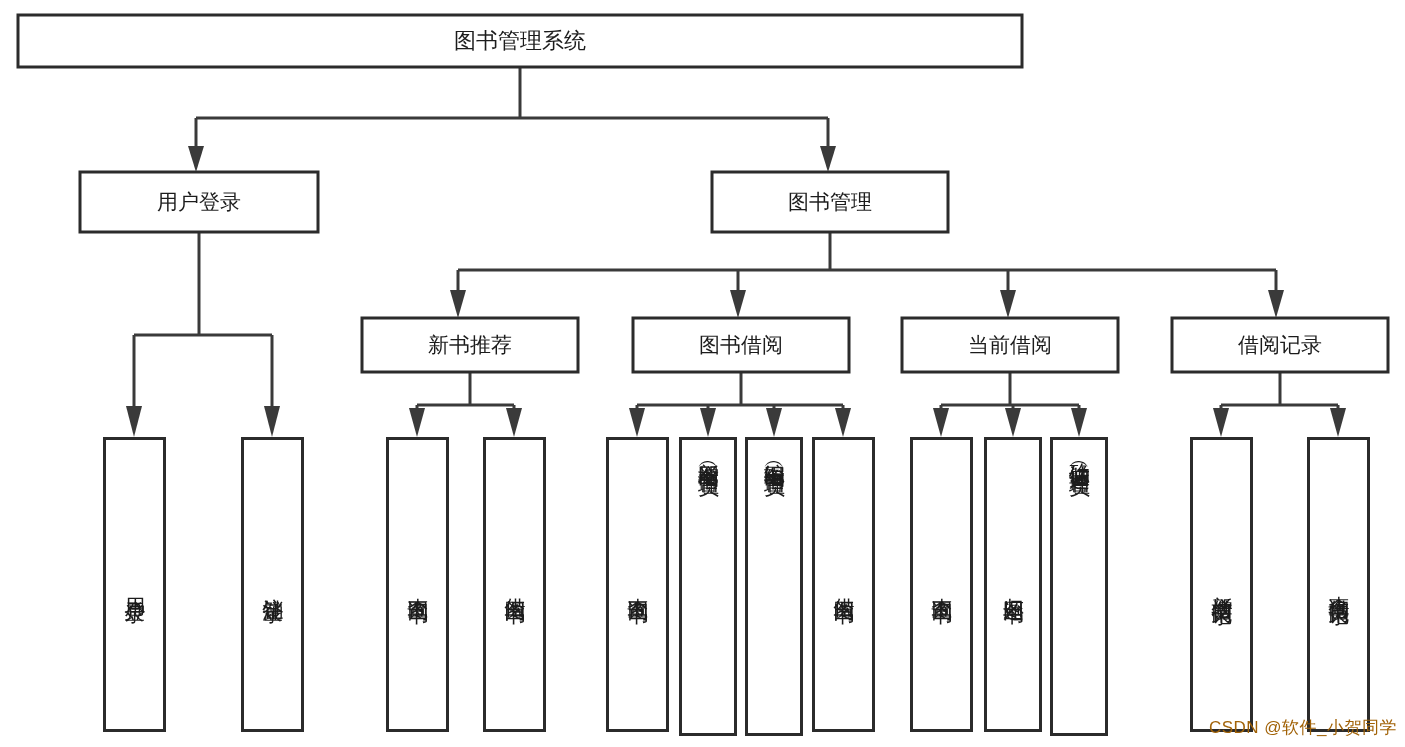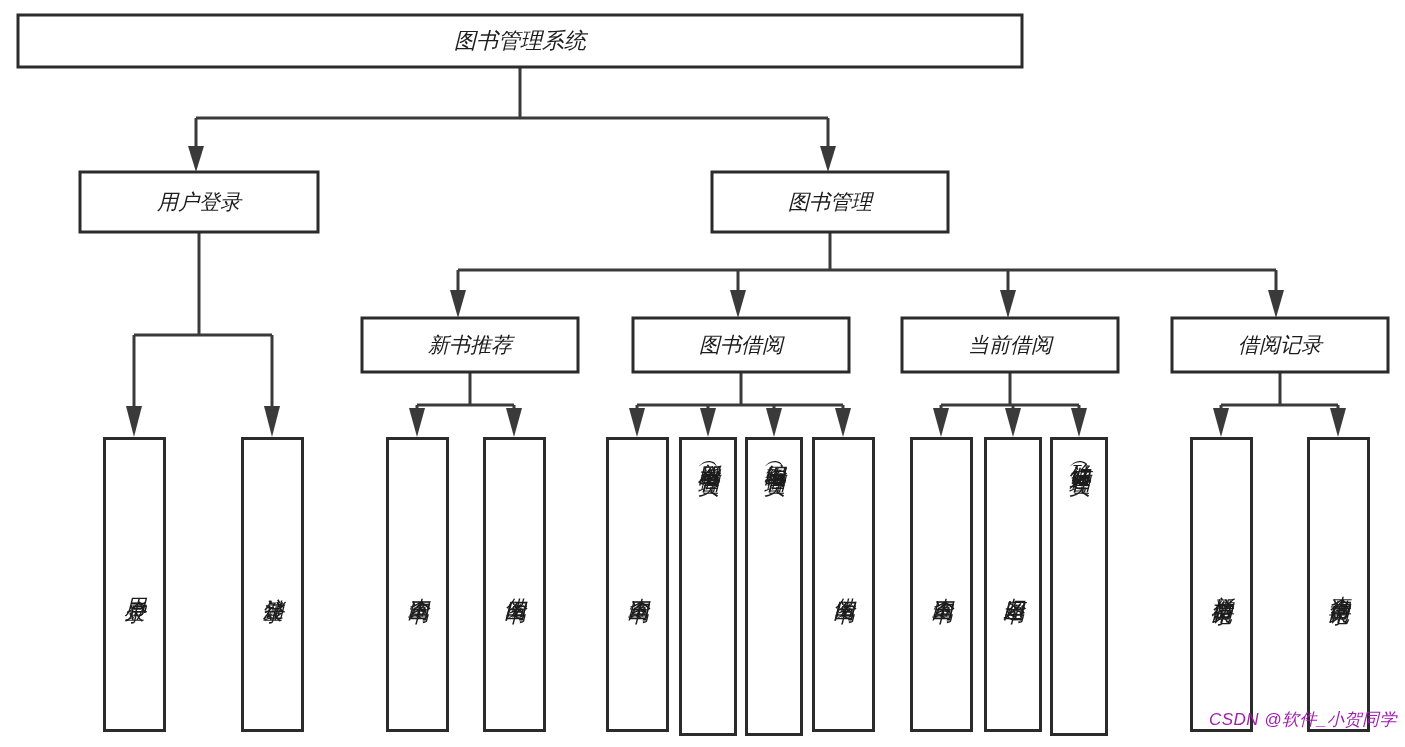--- a/index.html
+++ b/index.html
@@ -1,21 +1,21 @@
 <!DOCTYPE html>
 <html><head>
 <meta charset="utf-8">
 <style>
   html,body{margin:0;padding:0;background:#ffffff;}
   body{
     width:1405px;height:747px;
     font-family:"Liberation Sans","DejaVu Sans",sans-serif;
     overflow:hidden;
   }
-  #diagram-root{position:relative;width:1405px;height:747px;background:#fff;font-style:italic;}
+  #diagram-root{position:relative;width:1405px;height:747px;background:#fff;}
   svg{display:block;}
   .node-rect{fill:#ffffff;stroke:#2b2b2b;stroke-width:3;}
   .connector{stroke:#3a3a3a;stroke-width:3;fill:none;stroke-linecap:butt;}
   .arrow-head{fill:#3a3a3a;stroke:none;}
   .node-label-h{
     font-family:"Liberation Sans","DejaVu Sans",sans-serif;
     font-size:21px;fill:#1c1c1c;dominant-baseline:middle;text-anchor:middle;
   }
   .node-label-title{
     font-family:"Liberation Sans","DejaVu Sans",sans-serif;
@@ -38,24 +38,24 @@
     font-size:21px;
     line-height:1.18;
     letter-spacing:2px;
     color:#1c1c1c;
     white-space:nowrap;
     text-align:center;
   }
   .leaf-text.top-align{align-self:flex-start;margin-top:6px;}
   .watermark{
     position:absolute;
-    right:8px;bottom:16px;
+    right:8px;bottom:8px;
     font-family:"Liberation Sans","DejaVu Sans",sans-serif;
     font-size:17px;
-    color:#a21caf;
+    color:#a16207;
     letter-spacing:0.5px;
     pointer-events:none;
     white-space:nowrap;
   }
 </style>
 </head>
 <body>
 
 <div id="diagram-root">
 

